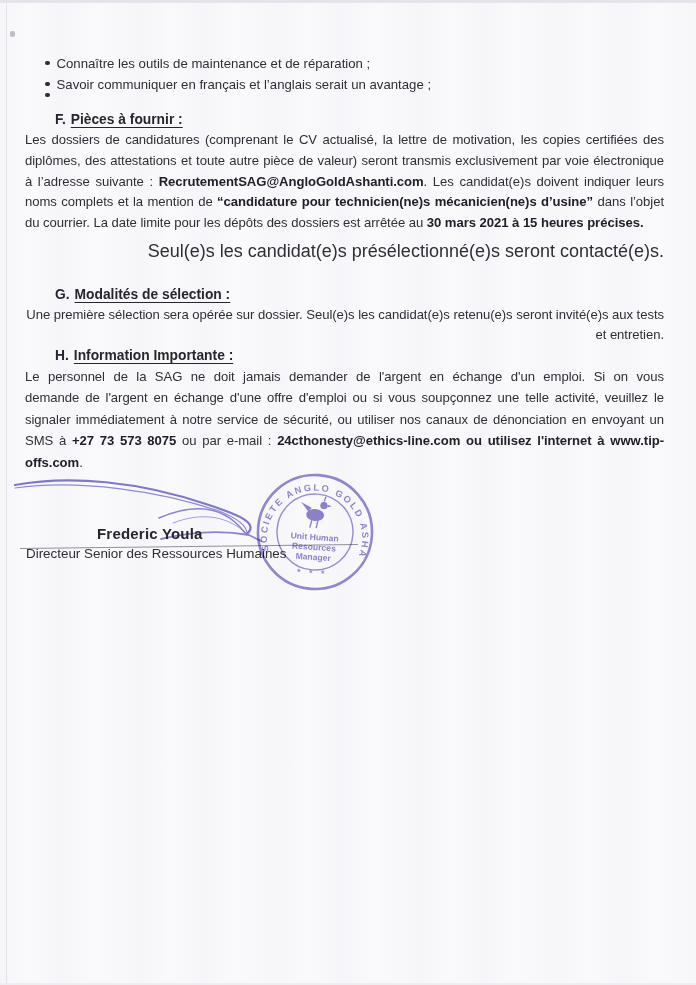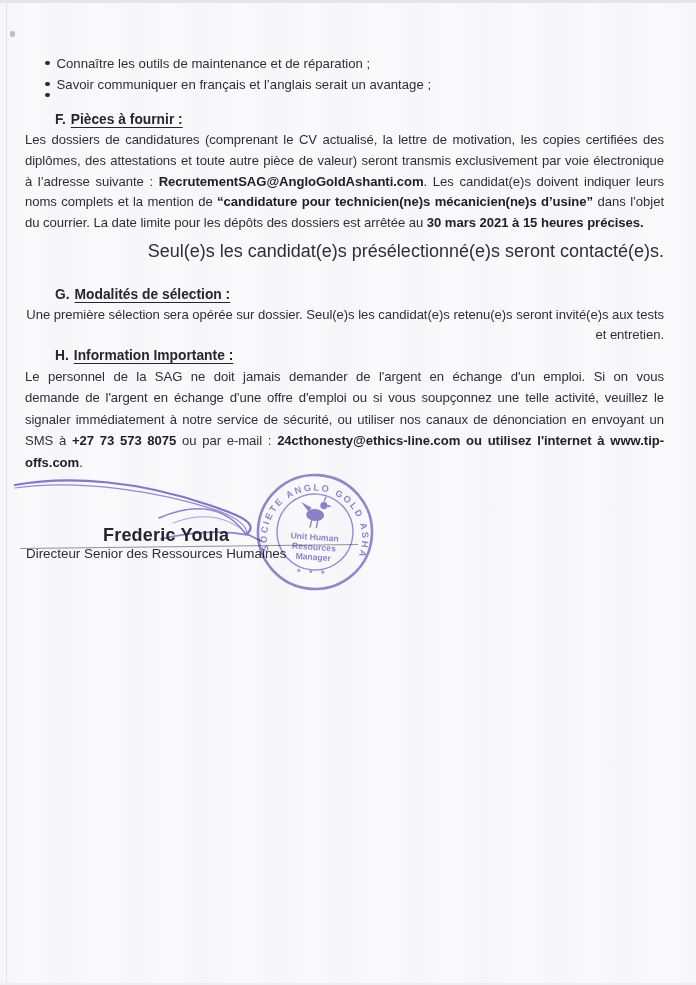--- a/index.html
+++ b/index.html
@@ -56,22 +56,22 @@
     text-align: justify; letter-spacing: -0.05px;
   }
   .para b { color: #20202a; }
   .note { margin-top: 7px; font-size: 18px; line-height: 20.7px; text-align: right; }
   .para-h { line-height: 21.5px; word-spacing: 1.5px; }
 
   
   .sig-block { position: relative; height: 150px; margin-top: 2px; }
   .sig-svg { position: absolute; left: -16px; top: -4px; }
   .sig-name {
-    position: absolute; left: 78px; top: 50px;
-    font-size: 18px; font-weight: bold; color: #26262e; letter-spacing: 0.2px;
+    position: absolute; left: 72px; top: 50px;
+    font-size: 15px; font-weight: bold; color: #26262e; letter-spacing: 0.2px;
   }
   .sig-rule {
     position: absolute; left: -5px; top: 71px; width: 338px; height: 0;
     border-top: 1.6px solid rgba(110,110,122,0.75);
     transform: rotate(-0.7deg);
   }
   .sig-role {
     position: absolute; left: 1px; top: 71px;
     font-size: 13.4px; color: #2e2e36;
   }

